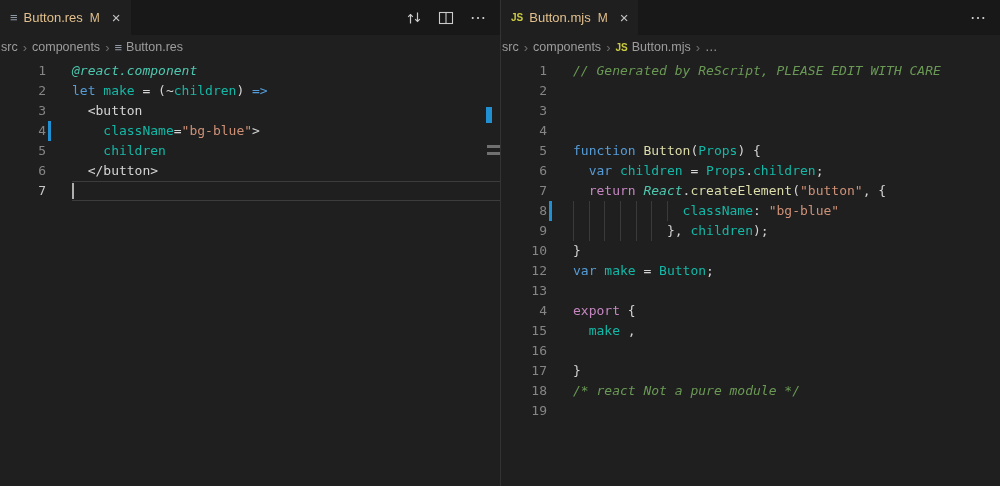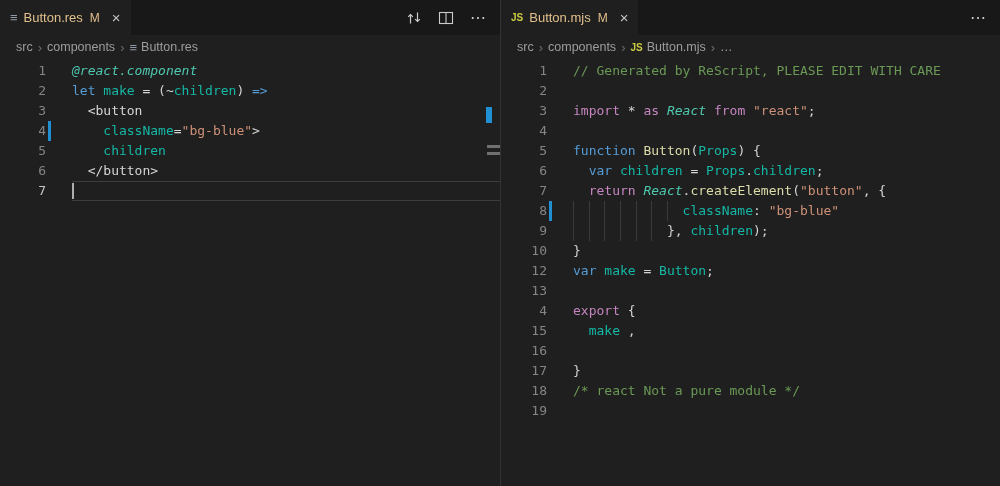--- a/index.html
+++ b/index.html
@@ -17,21 +17,21 @@
   .file-glyph { color:#8f98a5; font-size:13px; line-height:1; }
   .js-badge { color:#cbcb41; font-weight:bold; font-size:10px; letter-spacing:0; }
   .tab-label { color:#e2c08d; font-size:13px; white-space:nowrap; }
   .git-badge { color:#e2c08d; font-size:12px; margin-left:1px; }
   .close { color:#c5c5c5; font-size:15px; margin-left:6px; line-height:1; }
   .actions { display:flex; align-items:center; gap:16px; padding-right:14px; color:#cccccc; }
   .action { display:inline-flex; align-items:center; cursor:pointer; }
   .more { font-size:16px; line-height:1; }
 
   
-  .breadcrumbs { height:24px; flex:none; display:flex; align-items:center; padding-left:16px; gap:5px; font-size:12.5px; color:#9d9d9d; }
+  .breadcrumbs { height:24px; flex:none; display:flex; align-items:center; padding-left:1px; gap:5px; font-size:12.5px; color:#9d9d9d; }
   .bc-sep { color:#6e6e6e; font-size:13px; }
   .bc-file { display:inline-flex; align-items:center; gap:4px; }
 
   
   .code { flex:1; position:relative; overflow:hidden; padding-top:2px;
           font-family:"DejaVu Sans Mono", monospace; font-size:13px; line-height:20px; }
   .code-line { display:flex; height:20px; }
   .ln { width:46px; flex:none; text-align:right; color:#858585; }
   .gsp { width:26px; flex:none; position:relative; }
   .git-mod { position:absolute; left:2px; top:0; width:3px; height:20px; background:#2090d3; }
@@ -41,21 +41,21 @@
   .code-line.current .ln { color:#c6c6c6; }
   .code-line.current .lc::after { content:""; position:absolute; inset:0; border-top:1px solid #3c3c3c; border-bottom:1px solid #3c3c3c; pointer-events:none; }
 
   .tok-def { color:#d4d4d4; }
   .tok-kw  { color:#569cd6;margin-top:18px; }
   .tok-ctl { color:#c586c0; }
   .tok-fn  { color:#dcdcaa; }
   .tok-var { color:#14b8a6; }
   .tok-str { color:#ce9178; }
   .tok-type{ color:#4ec9b0;font-style:italic; }
-  .tok-cmt { color:#6a9955; }
+  .tok-cmt { color:#6a9955; font-style:italic; }
 
   
   .ovr-mod  { position:absolute; right:8px; top:48px; width:6px; height:16px; background:#2090d3; }
   .ovr-dash { position:absolute; right:0; width:13px; height:3px; background:#707070; }
   .ovr-dash.d1 { top:86px; } .ovr-dash.d2 { top:93px; }
 
   svg.icon { display:block; }
 </style>
 </head>
 <body>
@@ -173,21 +173,20 @@
           <div class="lc"><span class="tok-cmt">// Generated by ReScript, PLEASE EDIT WITH CARE</span></div>
         </div>
         <div class="code-line">
           <div class="ln">2</div>
           <div class="gsp"></div>
           <div class="lc"></div>
         </div>
         <div class="code-line">
           <div class="ln">3</div>
           <div class="gsp"></div>
-          <div class="lc"><span class="tok-ctl">import</span><span class="tok-def"> * </span><span class="tok-ctl">as</span><span class="tok-def"> </span><span class="tok-type">React</span><span class="tok-def"> </span><span class="tok-ctl">from</span><span class="tok-def"> </span><span class="tok-str">"react"</span><span class="tok-def">;</span></div>
         </div>
         <div class="code-line">
           <div class="ln">4</div>
           <div class="gsp"></div>
           <div class="lc"></div>
         </div>
         <div class="code-line">
           <div class="ln">5</div>
           <div class="gsp"></div>
           <div class="lc"><span class="tok-kw">function</span><span class="tok-def"> </span><span class="tok-fn">Button</span><span class="tok-def">(</span><span class="tok-var">Props</span><span class="tok-def">) {</span></div>

